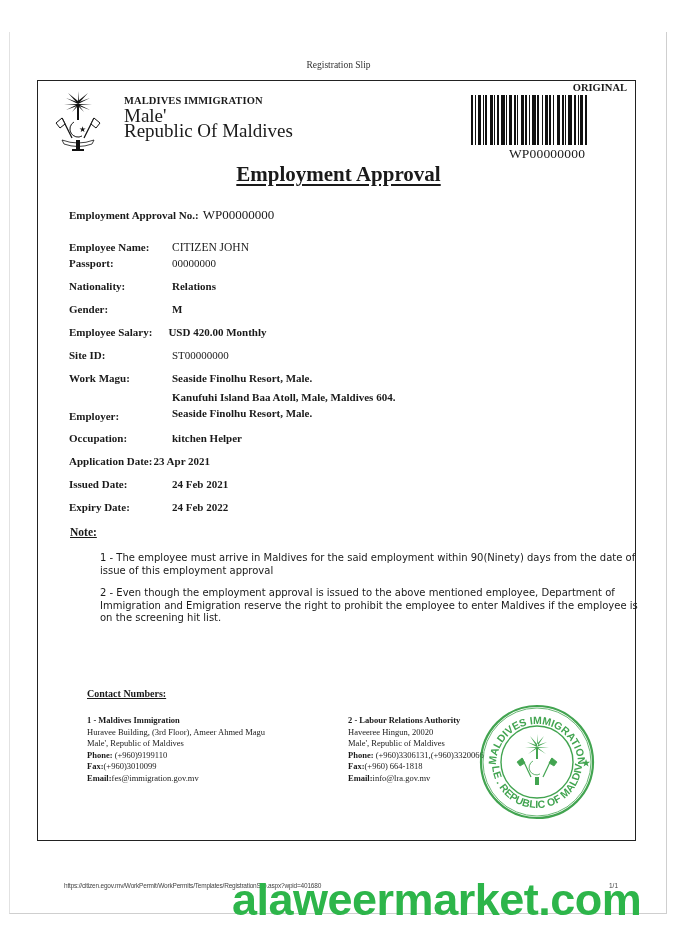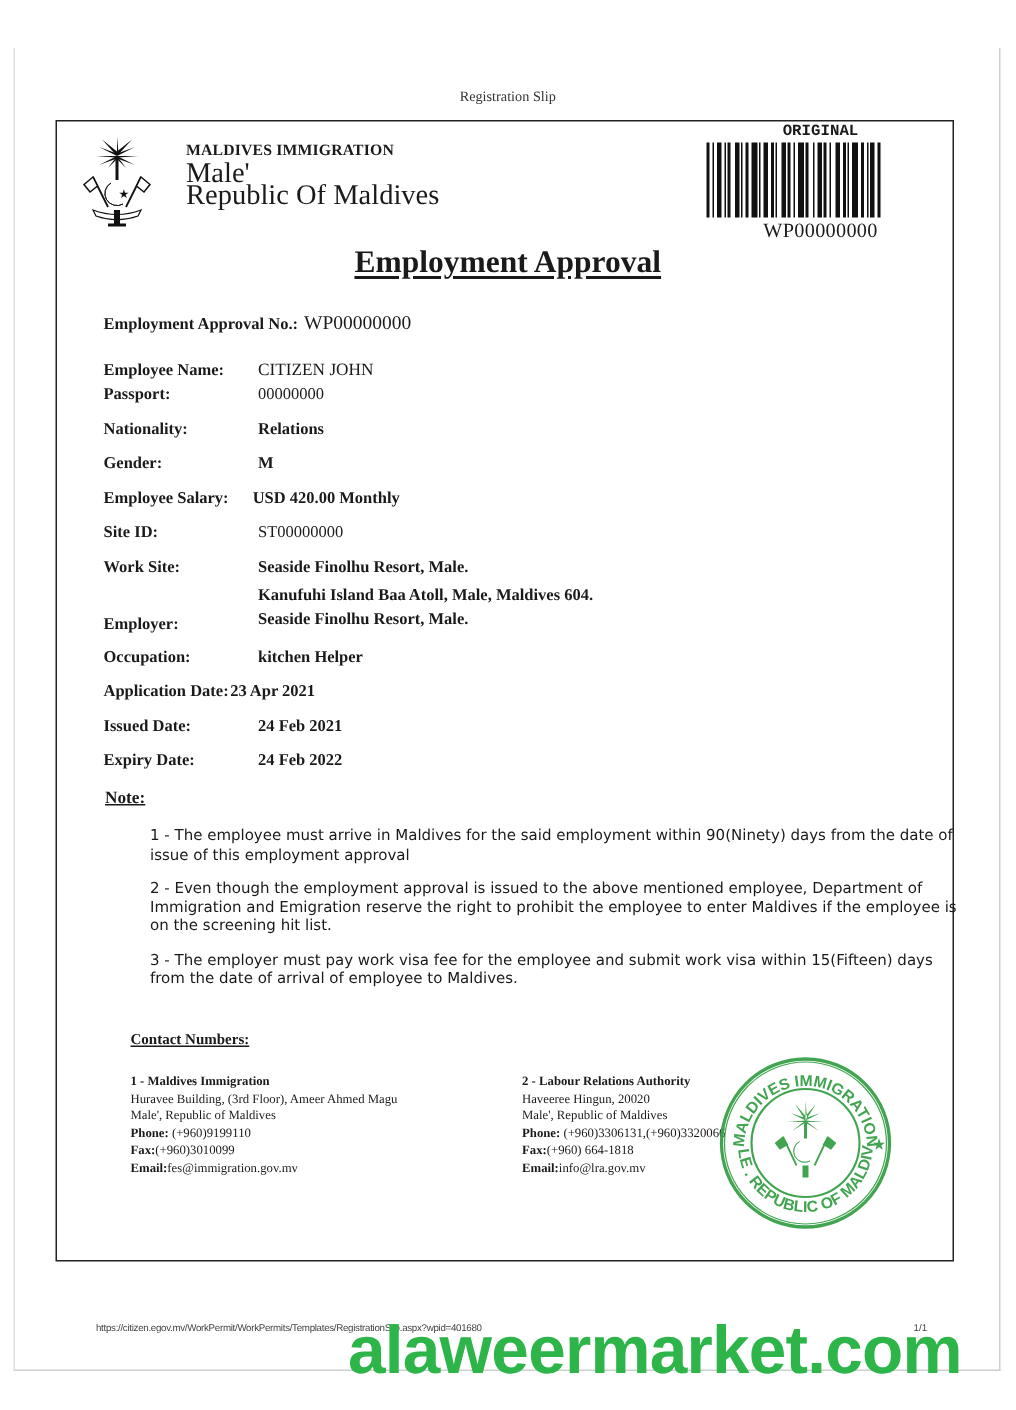--- a/index.html
+++ b/index.html
@@ -11,21 +11,21 @@
                 font-size:9.5px; color:#333; }
   .docbox { position:absolute; left:37px; top:80px; width:599px; height:761px;
             border:1.6px solid #222; box-sizing:border-box; }
 
   .logo { position:absolute; left:52px; top:90px; width:52px; height:62px; }
   .org { position:absolute; left:124px; top:93px; line-height:15px; }
   .org .l1 { font-weight:bold; font-size:10.5px; letter-spacing:0.1px; }
   .org .l2, .org .l3 { font-size:19px; }
 
   .barcode-wrap { position:absolute; left:467px; top:80px; width:160px; text-align:center; }
-  .barcode-wrap .orig { font-family:Liberation Mono, monospace; font-weight:bold; font-size:10.5px; line-height:12px; margin-top:2px; }
+  .barcode-wrap .orig { font-family:Liberation Serif, serif; font-weight:bold; font-size:10.5px; line-height:12px; margin-top:2px;text-align:right; }
   .barcode { display:flex; height:50px; margin:1px 0 0 4px; width:142px; gap:0; }
   .barcode span { display:block; height:100%; background:#111; }
   .barcode-wrap .code { font-size:13.5px; margin-top:1px; letter-spacing:0.2px; }
 
   .title { position:absolute; left:0; top:162px; width:677px; text-align:center;
            font-size:21px; font-weight:bold; text-decoration:underline; text-underline-offset:3px; }
 
   .fields { position:absolute; left:69px; top:207px; }
   .row { position:absolute; left:0; white-space:nowrap; font-size:11px; }
   .row .lab { font-weight:bold; display:inline-block; }
@@ -156,21 +156,21 @@
   <div class="row" style="top:96px">
     <span class="lab">Gender:</span><span class="val b">M</span>
   </div>
   <div class="row inline" style="top:119px">
     <span class="lab">Employee Salary:</span><span class="val b" style="margin-left:16px">USD 420.00 Monthly</span>
   </div>
   <div class="row" style="top:142px">
     <span class="lab">Site ID:</span><span class="val">ST00000000</span>
   </div>
   <div class="row" style="top:165px">
-    <span class="lab">Work Site:</span><span class="val b">Seaside Finolhu Resort, Male.</span>
+    <span class="lab">Work Magu:</span><span class="val b">Seaside Finolhu Resort, Male.</span>
   </div>
   <div class="row" style="top:184px">
     <span class="val b">Kanufuhi Island Baa Atoll, Male, Maldives 604.</span>
   </div>
   <div class="row" style="top:200px">
     <span class="lab" style="margin-top:3px">Employer:</span><span class="val b">Seaside Finolhu Resort, Male.</span>
   </div>
   <div class="row" style="top:225px">
     <span class="lab">Occupation:</span><span class="val b">kitchen Helper</span>
   </div>
@@ -182,21 +182,20 @@
   </div>
   <div class="row" style="top:294px">
     <span class="lab">Expiry Date:</span><span class="val b">24 Feb 2022</span>
   </div>
 </div>
 
 <div class="note-h">Note:</div>
 <div class="notes">
   <p>1 - The employee must arrive in Maldives for the said employment within 90(Ninety) days from the date of issue of this employment approval</p>
   <p>2 - Even though the employment approval is issued to the above mentioned employee, Department of Immigration and Emigration reserve the right to prohibit the employee to enter Maldives if the employee is on the screening hit list.</p>
-  <p>3 - The employer must pay work visa fee for the employee and submit work visa within 15(Fifteen) days from the date of arrival of employee to Maldives.</p>
 </div>
 
 <div class="contact-h">Contact Numbers:</div>
 
 <div class="contact c1">
   <div class="h">1 - Maldives Immigration</div>
   <div>Huravee Building, (3rd Floor), Ameer Ahmed Magu</div>
   <div>Male', Republic of Maldives</div>
   <div><b>Phone:</b> <span>(+960)9199110</span></div>
   <div><b>Fax:</b><span>(+960)3010099</span></div>

